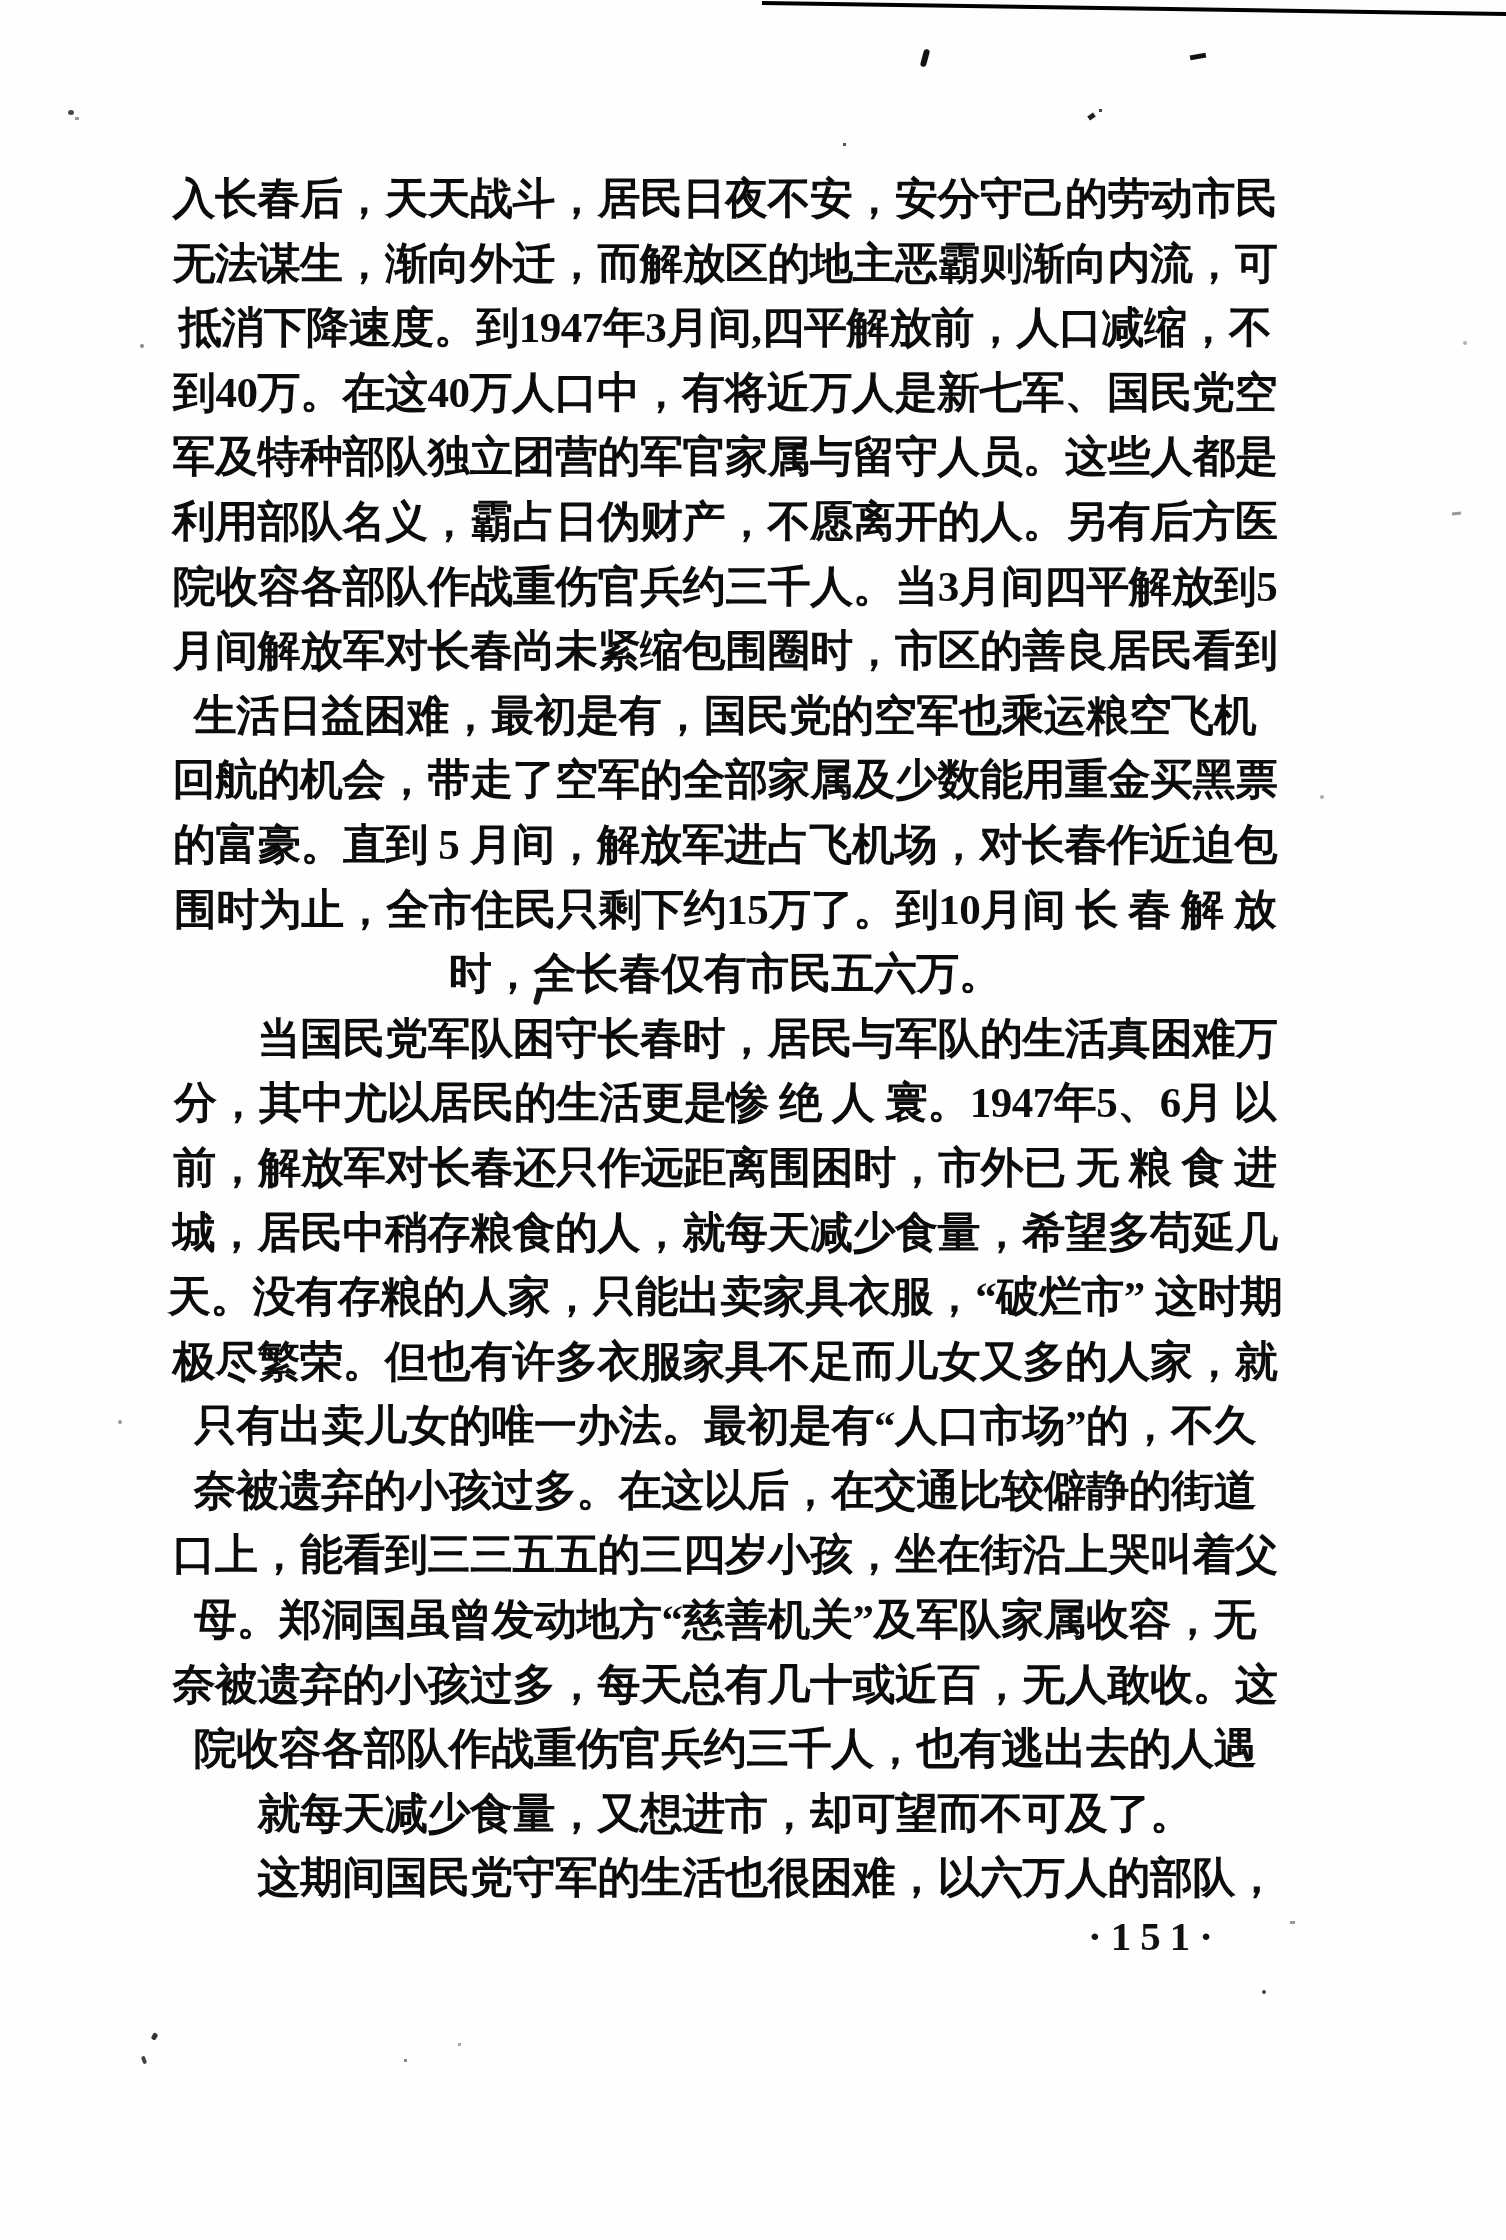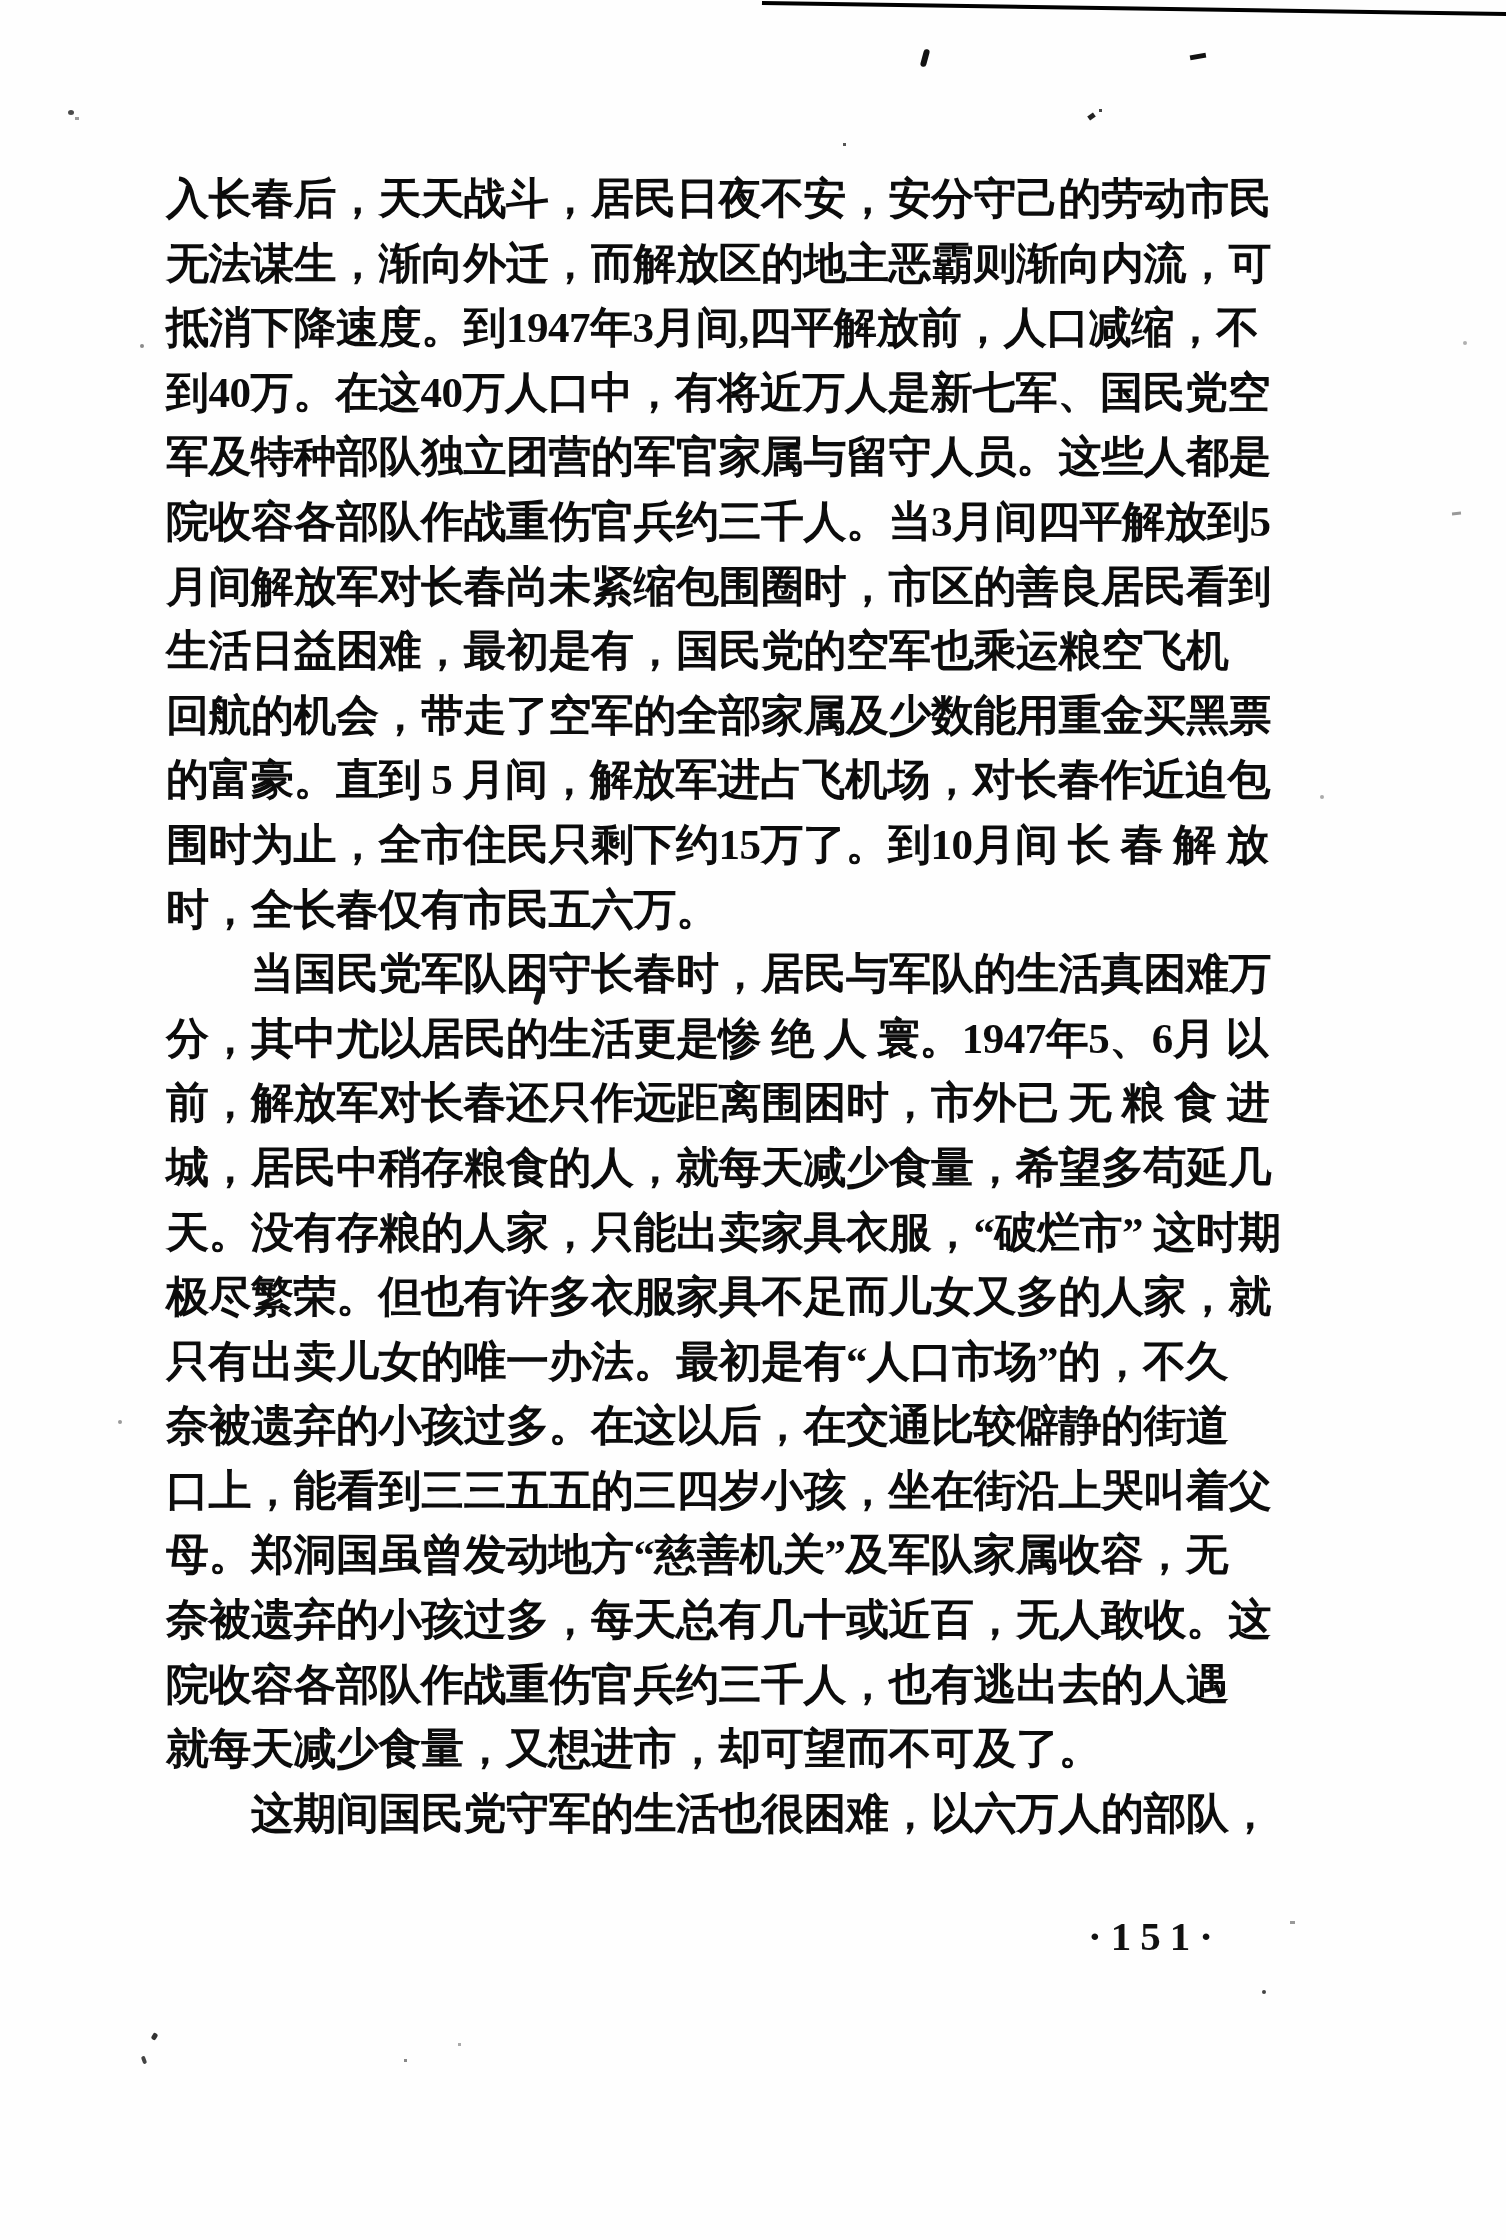--- a/index.html
+++ b/index.html
@@ -6,20 +6,21 @@
     margin: 0; padding: 0;
     width: 1506px; height: 2240px;
     background: #ffffff;
   }
   .page {
     position: relative;
     width: 1506px; height: 2240px;
     background: #fefefe;
     overflow: hidden;
     font-family: "Liberation Serif", "DejaVu Serif", serif;
+    text-align: center;
   }
   
   .textblock {
     position: absolute;
     left: 166px; top: 170px;
     width: 1118px;
     color: #0c0c0c;
     font-size: 43px;
     font-weight: bold;
     letter-spacing: -0.5px;
@@ -91,20 +92,21 @@
   <div class="art bn-a"></div>
   <div class="art bn-b"></div>
 
   <div class="textblock" id="textblock" style="color: rgb(12, 12, 12);">
       <div class="para">
         <div class="line">入长春后，天天战斗，居民日夜不安，安分守己的劳动市民</div>
         <div class="line">无法谋生，渐向外迁，而解放区的地主恶霸则渐向内流，可</div>
         <div class="line">抵消下降速度。到1947年3月间,四平解放前，人口减缩，不</div>
         <div class="line">到40万。在这40万人口中，有将近万人是新七军、国民党空</div>
         <div class="line">军及特种部队独立团营的军官家属与留守人员。这些人都是</div>
+        <div class="line">利用部队名义，霸占日伪财产，不愿离开的人。另有后方医</div>
         <div class="line">院收容各部队作战重伤官兵约三千人。当3月间四平解放到5</div>
         <div class="line">月间解放军对长春尚未紧缩包围圈时，市区的善良居民看到</div>
         <div class="line">生活日益困难，最初是有，国民党的空军也乘运粮空飞机</div>
         <div class="line">回航的机会，带走了空军的全部家属及少数能用重金买黑票</div>
         <div class="line">的富豪。直到 5 月间，解放军进占飞机场，对长春作近迫包</div>
         <div class="line">围时为止，全市住民只剩下约15万了。到10月间 长 春 解 放</div>
         <div class="line">时，全长春仅有市民五六万。</div>
       </div>
       <div class="para indented">
         <div class="line">当国民党军队困守长春时，居民与军队的生活真困难万</div>

